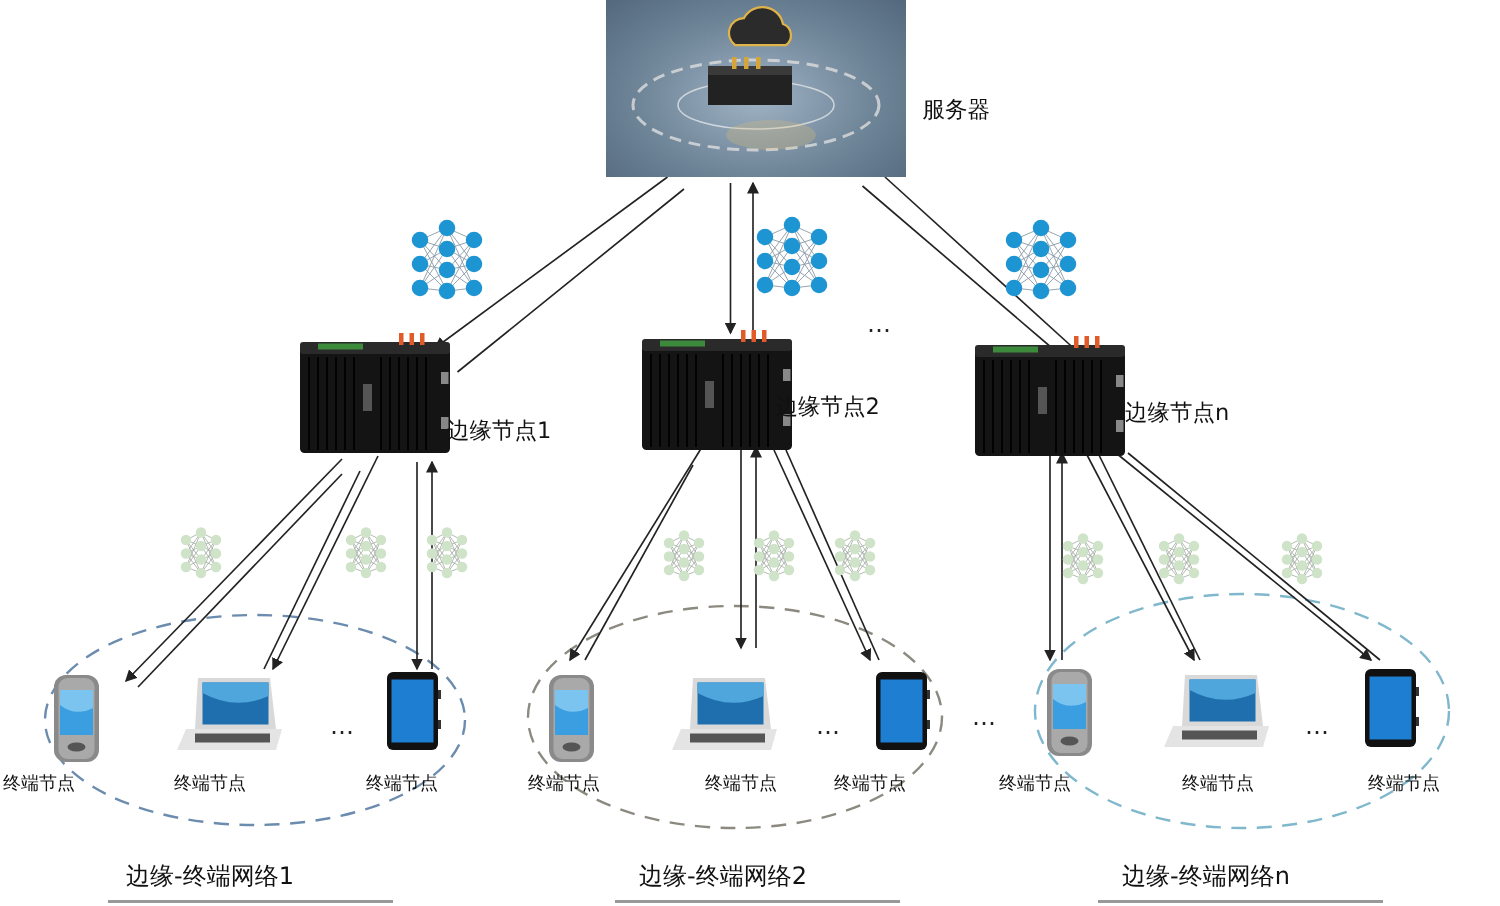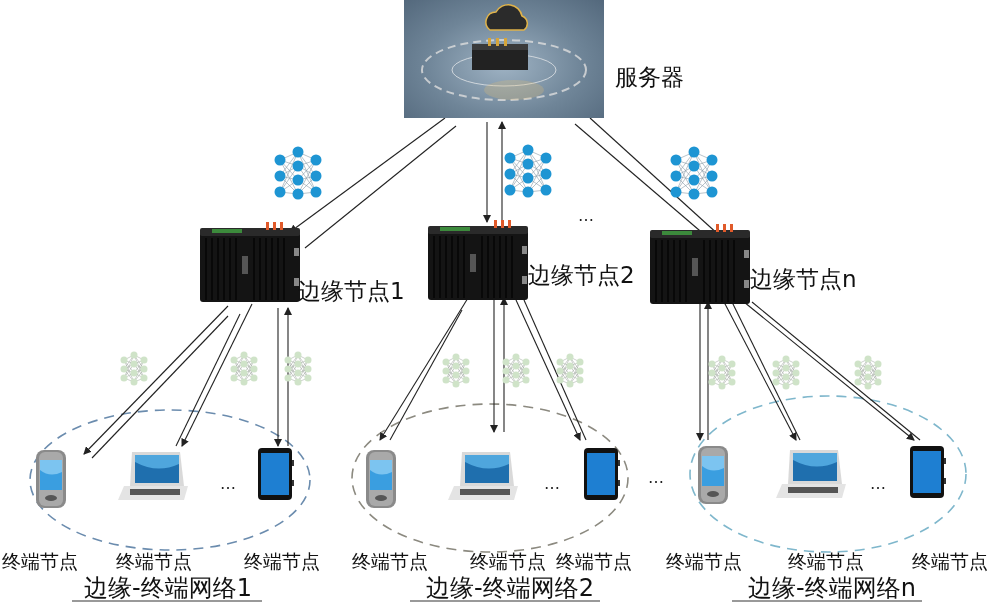--- a/index.html
+++ b/index.html
@@ -1,20 +1,20 @@
 <!DOCTYPE html>
 <html><head>
 <meta charset="utf-8">
 <style>
   html,body{margin:0;padding:0;background:#fff;}
   body{width:1000px;height:604px;position:relative;overflow:hidden;font-family:"DejaVu Sans","Liberation Sans",sans-serif;color:#111;}
   #diagram{position:absolute;left:0;top:0;}
-  .lbl{position:absolute;font-size:23px;color:#111;white-space:nowrap;line-height:1;}
-  .term-lbl{font-size:19px;margin-top:36px;}
-  .net-lbl{font-size:24px;}
+  .lbl{position:absolute;font-size:15px;color:#111;white-space:nowrap;line-height:1;}
+  .term-lbl{font-size:12px;}
+  .net-lbl{font-size:16px;}
   .server-box{position:absolute;left:404px;top:0;width:200px;height:118px;
     background:radial-gradient(ellipse at 50% 55%,#9fb3c4 0%,#6f8598 55%,#53687c 100%);overflow:hidden;}
   .dots{position:absolute;font-size:16px;color:#222;letter-spacing:1px;}
   .underline{position:absolute;height:2px;background:#999;}
 </style>
 </head>
 <body>
 
 <svg id="diagram" width="1000" height="604" viewBox="0 0 1000 604">
   <defs>
@@ -224,21 +224,21 @@
         <rect x="92" y="38" width="3" height="8"></rect>
         <rect x="100" y="38" width="3" height="8"></rect>
       </g>
     <path d="M86,30 a10,10 0 0 1 6,-18 a14,14 0 0 1 26,4 a8,8 0 0 1 2,14 z" fill="#2b2b2b" stroke="#e0b34a" stroke-width="1.5"></path>
     <ellipse cx="110" cy="90" rx="30" ry="10" fill="#e8c070" opacity="0.25"></ellipse>
   </svg>
 </div>
 <div class="lbl" style="left:615px;top:66px;">服务器</div>
 
 <div class="lbl" style="left:298px;top:280px;">边缘节点1</div>
-<div class="lbl" style="left:528px;top:264px;">边缘节点2</div>
+<div class="lbl" style="left:517px;top:264px;">边缘节点2</div>
 <div class="lbl" style="left:750px;top:268px;">边缘节点n</div>
 
 <div class="dots" style="left:578px;top:206px;">…</div>
 <div class="dots" style="left:220px;top:474px;">…</div>
 <div class="dots" style="left:544px;top:474px;">…</div>
 <div class="dots" style="left:648px;top:468px;">…</div>
 <div class="dots" style="left:870px;top:474px;">…</div>
 
 <div class="lbl term-lbl" style="left:2px;top:516px;">终端节点</div>
 <div class="lbl term-lbl" style="left:116px;top:516px;">终端节点</div>

